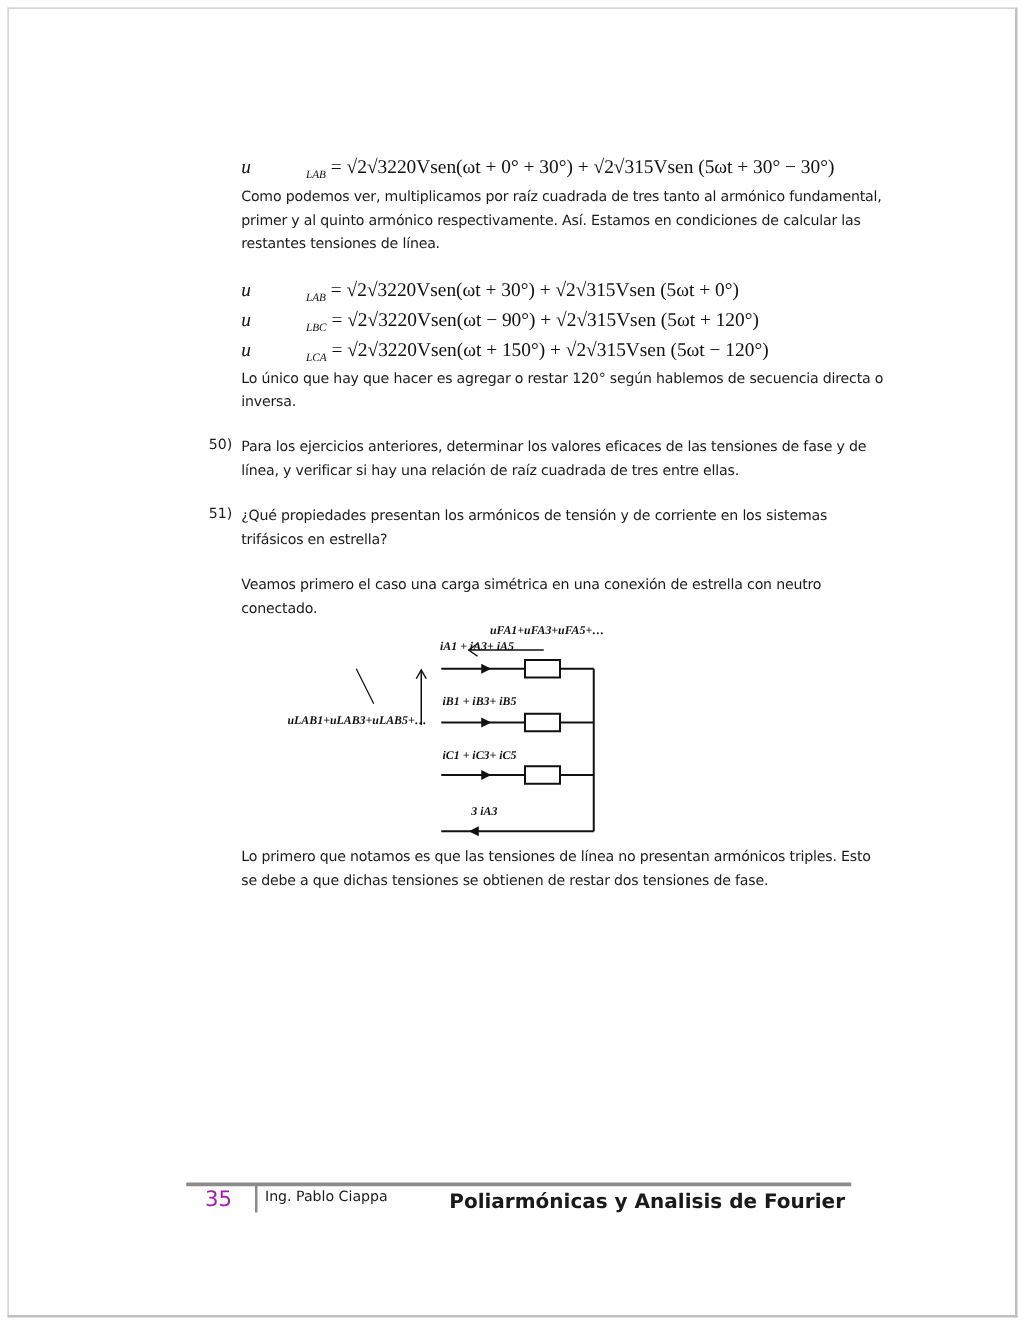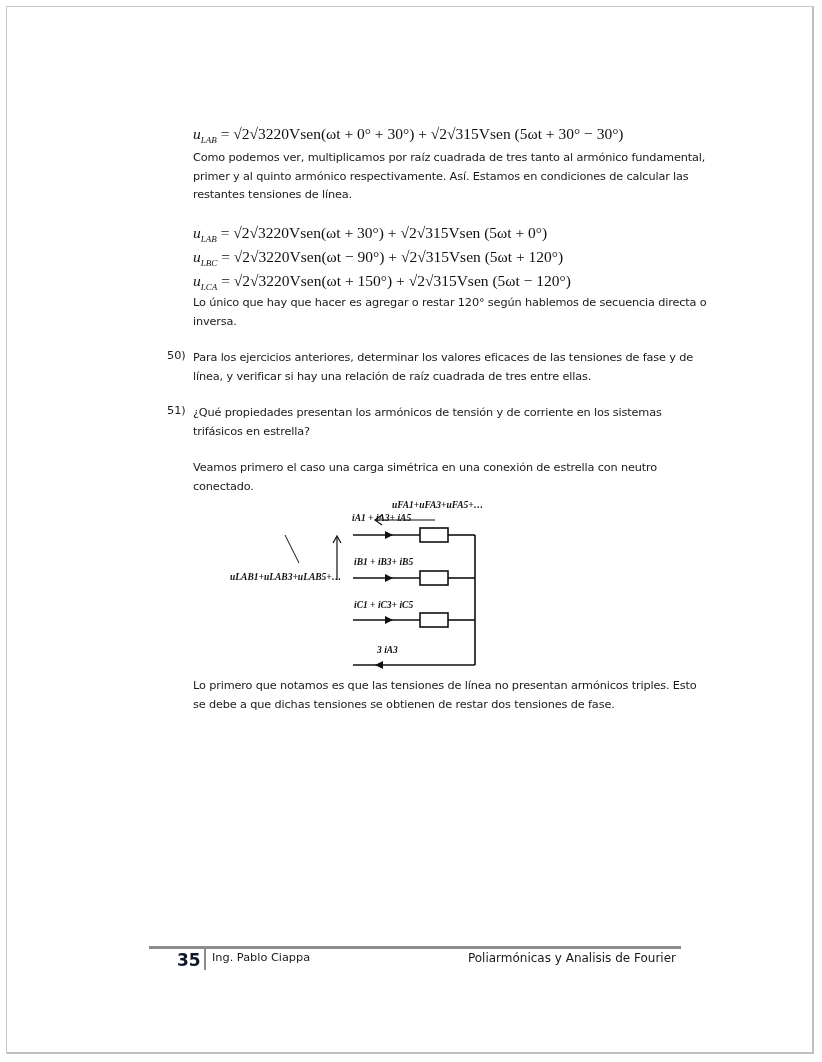--- a/index.html
+++ b/index.html
@@ -5,29 +5,29 @@
     html, body { margin: 0; padding: 0; background: #ffffff; }
     body { width: 822px; height: 1062px; position: relative; overflow: hidden; font-family: "Liberation Sans", sans-serif; }
     .page {
       position: absolute; left: 6px; top: 6px; width: 808px; height: 1048px;
       background: #ffffff; border-left: 1px solid #c8c8c8; border-top: 1px solid #c8c8c8;
       border-right: 2px solid #c0c0c0; border-bottom: 2px solid #c0c0c0;
       box-sizing: border-box;
     }
     .txt { position: absolute; font-family: "DejaVu Sans", sans-serif; font-size: 11.3px; color: #1a1a1a; line-height: 18.5px; white-space: nowrap; letter-spacing: -0.15px; }
     .eq { position: absolute; font-family: "Liberation Serif", serif; font-size: 15.5px; color: #111; white-space: nowrap; font-style: italic; }
-    .eq .sub { font-size: 9px; vertical-align: -4px; }
+    .eq .sub { font-size: 9px; vertical-align: -4px; margin-left: 44px; }
     .eq .rm { font-style: normal; }
     .num { position: absolute; font-family: "DejaVu Sans", sans-serif; font-size: 11.3px; color: #1a1a1a; }
     .diag-label { position: absolute; font-family: "Liberation Serif", serif; font-style: italic; font-weight: bold; font-size: 9.5px; color: #111; white-space: nowrap; }
     .footer-line { position: absolute; left: 149px; top: 946px; width: 532px; height: 3px; background: #8c8c8c; }
     .footer-sep { position: absolute; left: 204px; top: 948px; width: 2px; height: 22px; background: #8c8c8c; }
-    .page-num { position: absolute; left: 177px; top: 950px; font-family: "DejaVu Sans", sans-serif; font-weight: bold; font-size: 17px; color: #0f172a; }
+    .page-num { position: absolute; left: 164px; top: 950px; font-family: "DejaVu Sans", sans-serif; font-weight: normal; font-size: 17px; color: #a21caf; }
     .footer-left { position: absolute; left: 212px; top: 951px; font-family: "DejaVu Sans", sans-serif; font-size: 11.3px; color: #1a1a1a; }
-    .footer-right { position: absolute; right: 146px; top: 951px; font-family: "DejaVu Sans", sans-serif; font-size: 12px; color: #1a1a1a; }
+    .footer-right { position: absolute; right: 146px; top: 951px; font-family: "DejaVu Sans", sans-serif; font-size: 16px; color: #1a1a1a; font-weight: bold; }
     svg.diagram { position: absolute; left: 220px; top: 495px; }
   </style>
 </head>
 <body>
 
 <div class="page"></div>
 
 <div class="eq" style="left:193px; top:125px;">
   <span>u</span><span class="sub">LAB</span>
   <span class="rm">= √2√3220Vsen(ωt + 0° + 30°) + √2√315Vsen (5ωt + 30° − 30°)</span>

